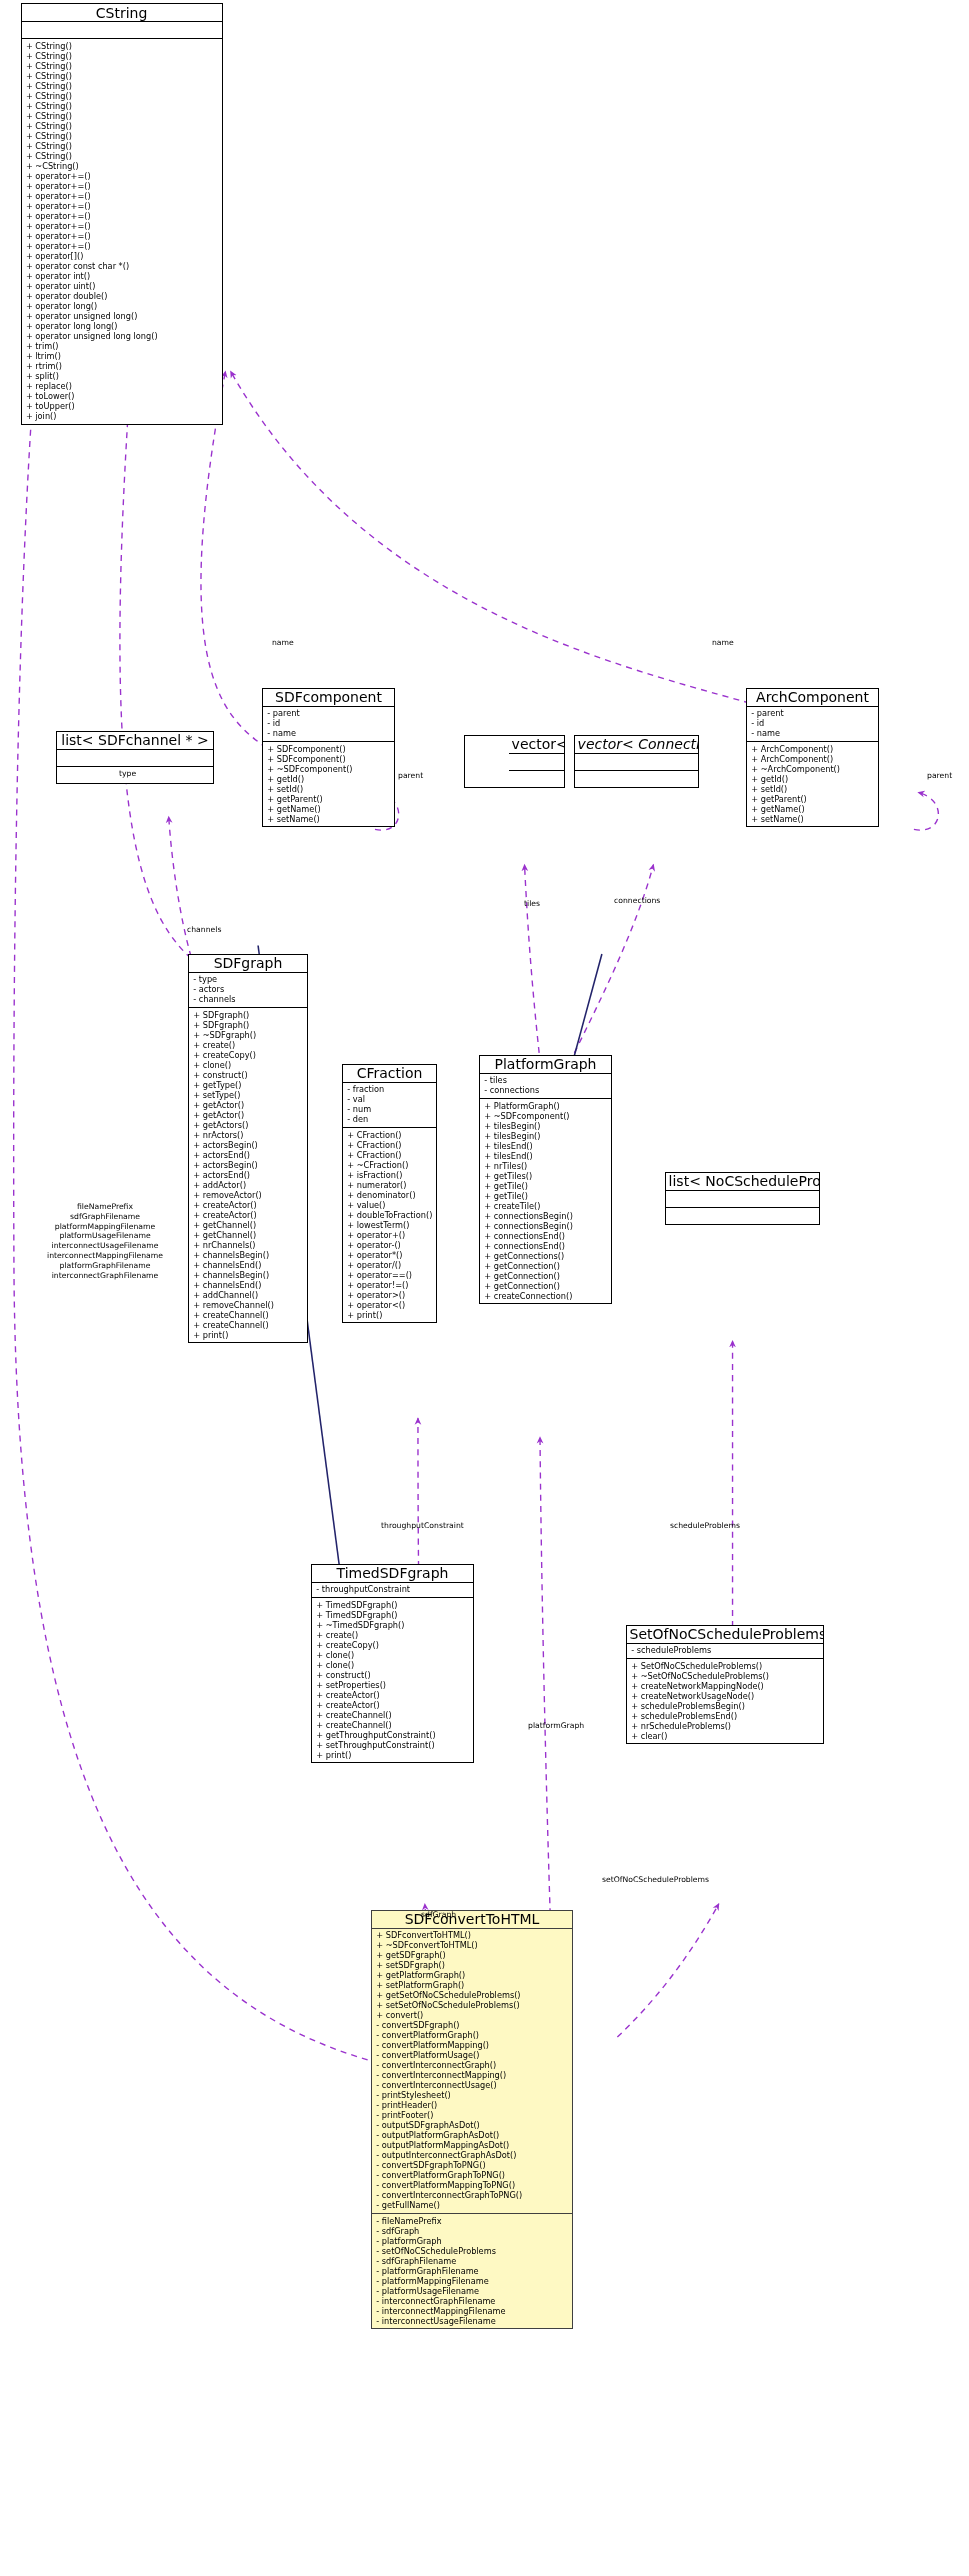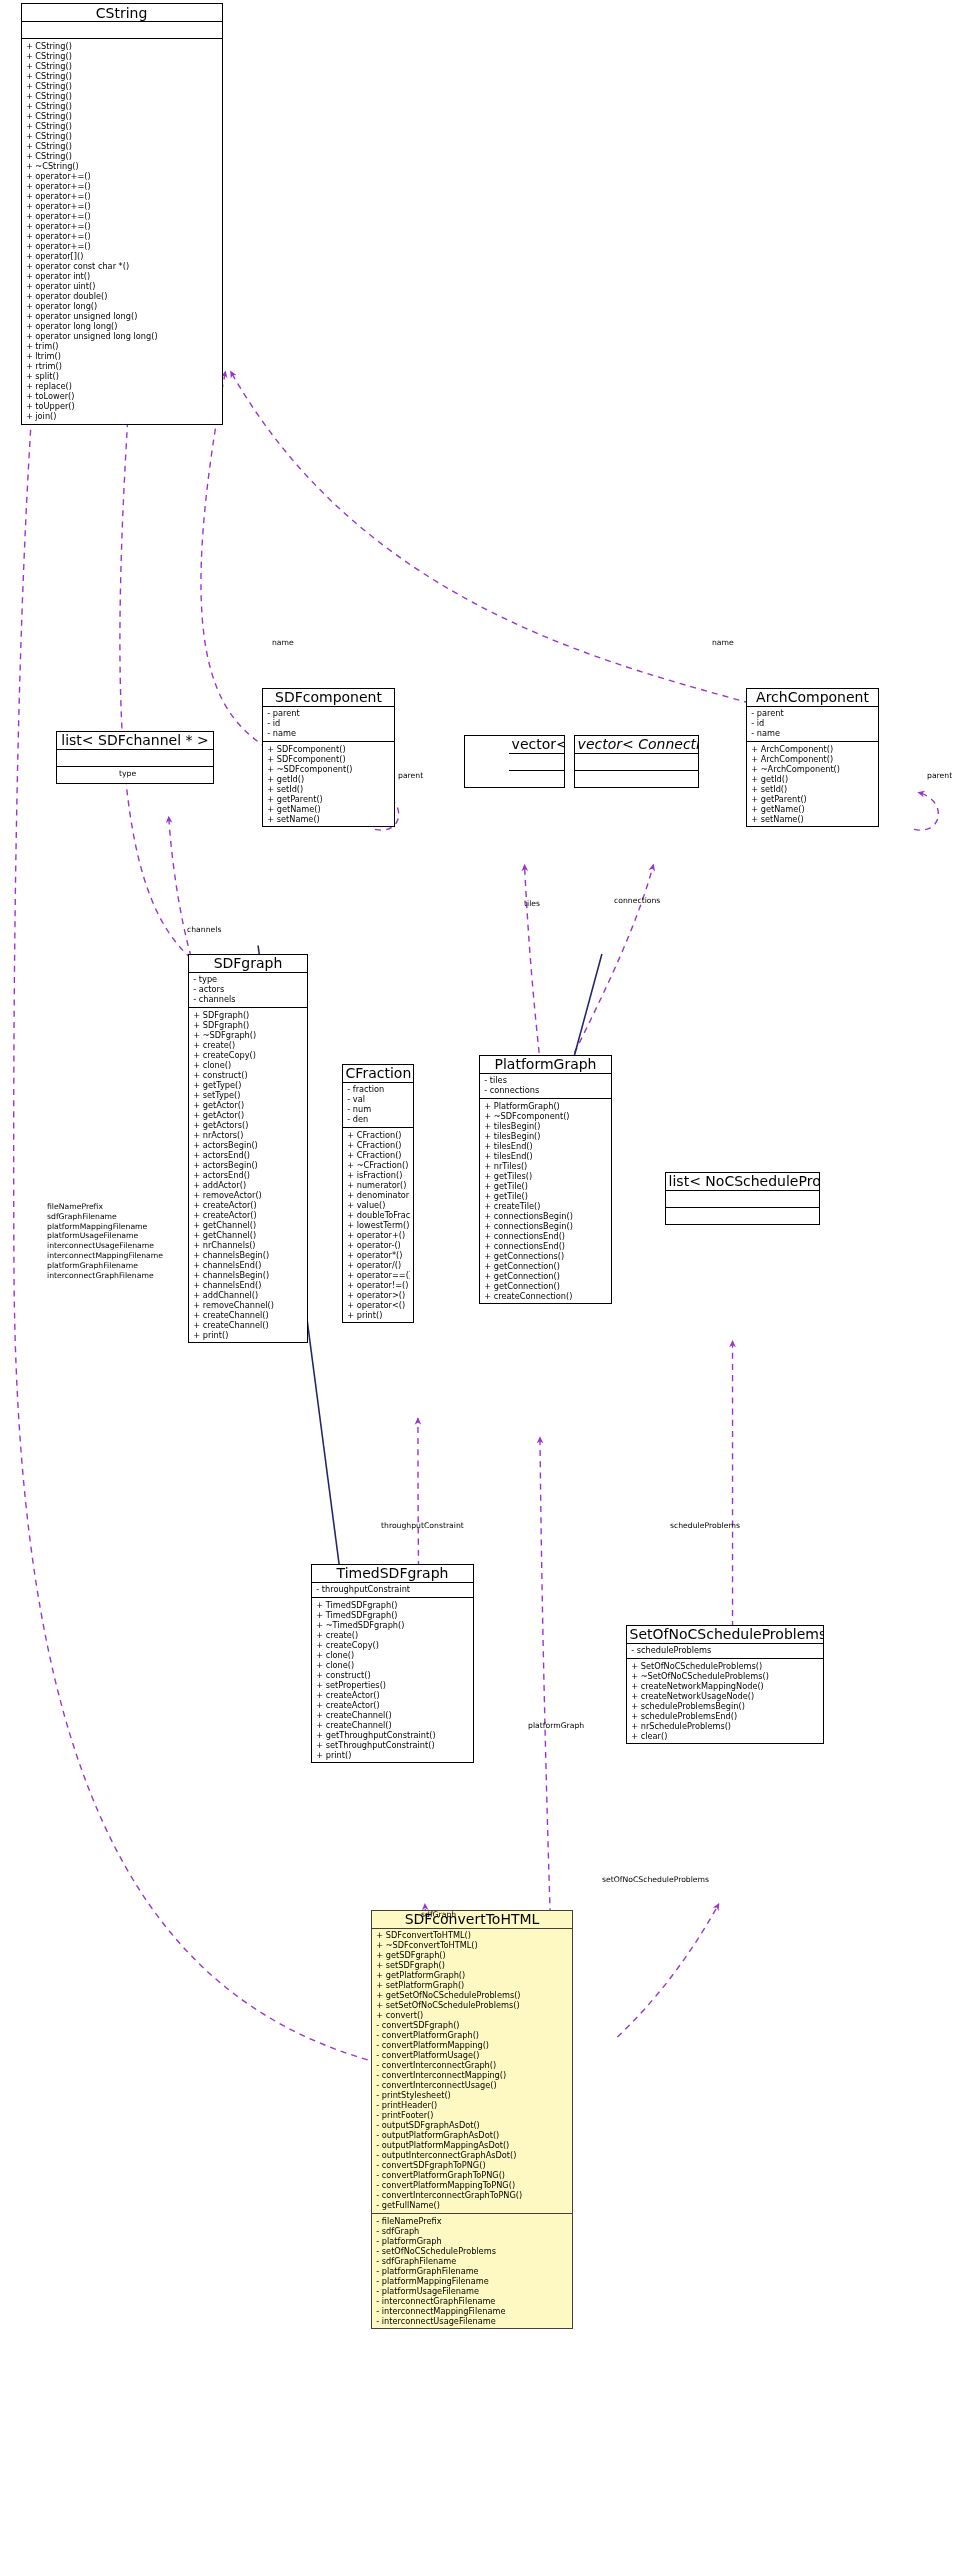--- a/index.html
+++ b/index.html
@@ -255,21 +255,21 @@
       <div class="row">+ channelsBegin()</div>
       <div class="row">+ channelsEnd()</div>
       <div class="row">+ addChannel()</div>
       <div class="row">+ removeChannel()</div>
       <div class="row">+ createChannel()</div>
       <div class="row">+ createChannel()</div>
       <div class="row">+ print()</div>
     </div>
   </div>
 
-  <div class="cls" style="left:342px; top:1064px; width:72px;">
+  <div class="cls" style="left:342px; top:1064px; width:95px;">
     <div class="title">CFraction</div>
     <div class="sect">
       <div class="row">- fraction</div>
       <div class="row">- val</div>
       <div class="row">- num</div>
       <div class="row">- den</div>
     </div>
     <div class="sect">
       <div class="row">+ CFraction()</div>
       <div class="row">+ CFraction()</div>
@@ -427,21 +427,21 @@
   <div class="elabel" style="left:398px; top:771px;">parent</div>
 
   <div class="elabel" style="left:927px; top:771px;">parent</div>
 
   <div class="elabel" style="left:524px; top:899px;">tiles</div>
 
   <div class="elabel" style="left:614px; top:896px;">connections</div>
 
   <div class="elabel" style="left:187px; top:925px;">channels</div>
 
-  <div class="elabel multi" style="left:47px; top:1202px; text-align:left;">fileNamePrefix
+  <div class="elabel multi" style="left:47px; top:1202px; text-align:center;">fileNamePrefix
 sdfGraphFilename
 platformMappingFilename
 platformUsageFilename
 interconnectUsageFilename
 interconnectMappingFilename
 platformGraphFilename
 interconnectGraphFilename</div>
 
   <div class="elabel" style="left:381px; top:1521px;">throughputConstraint</div>
 

